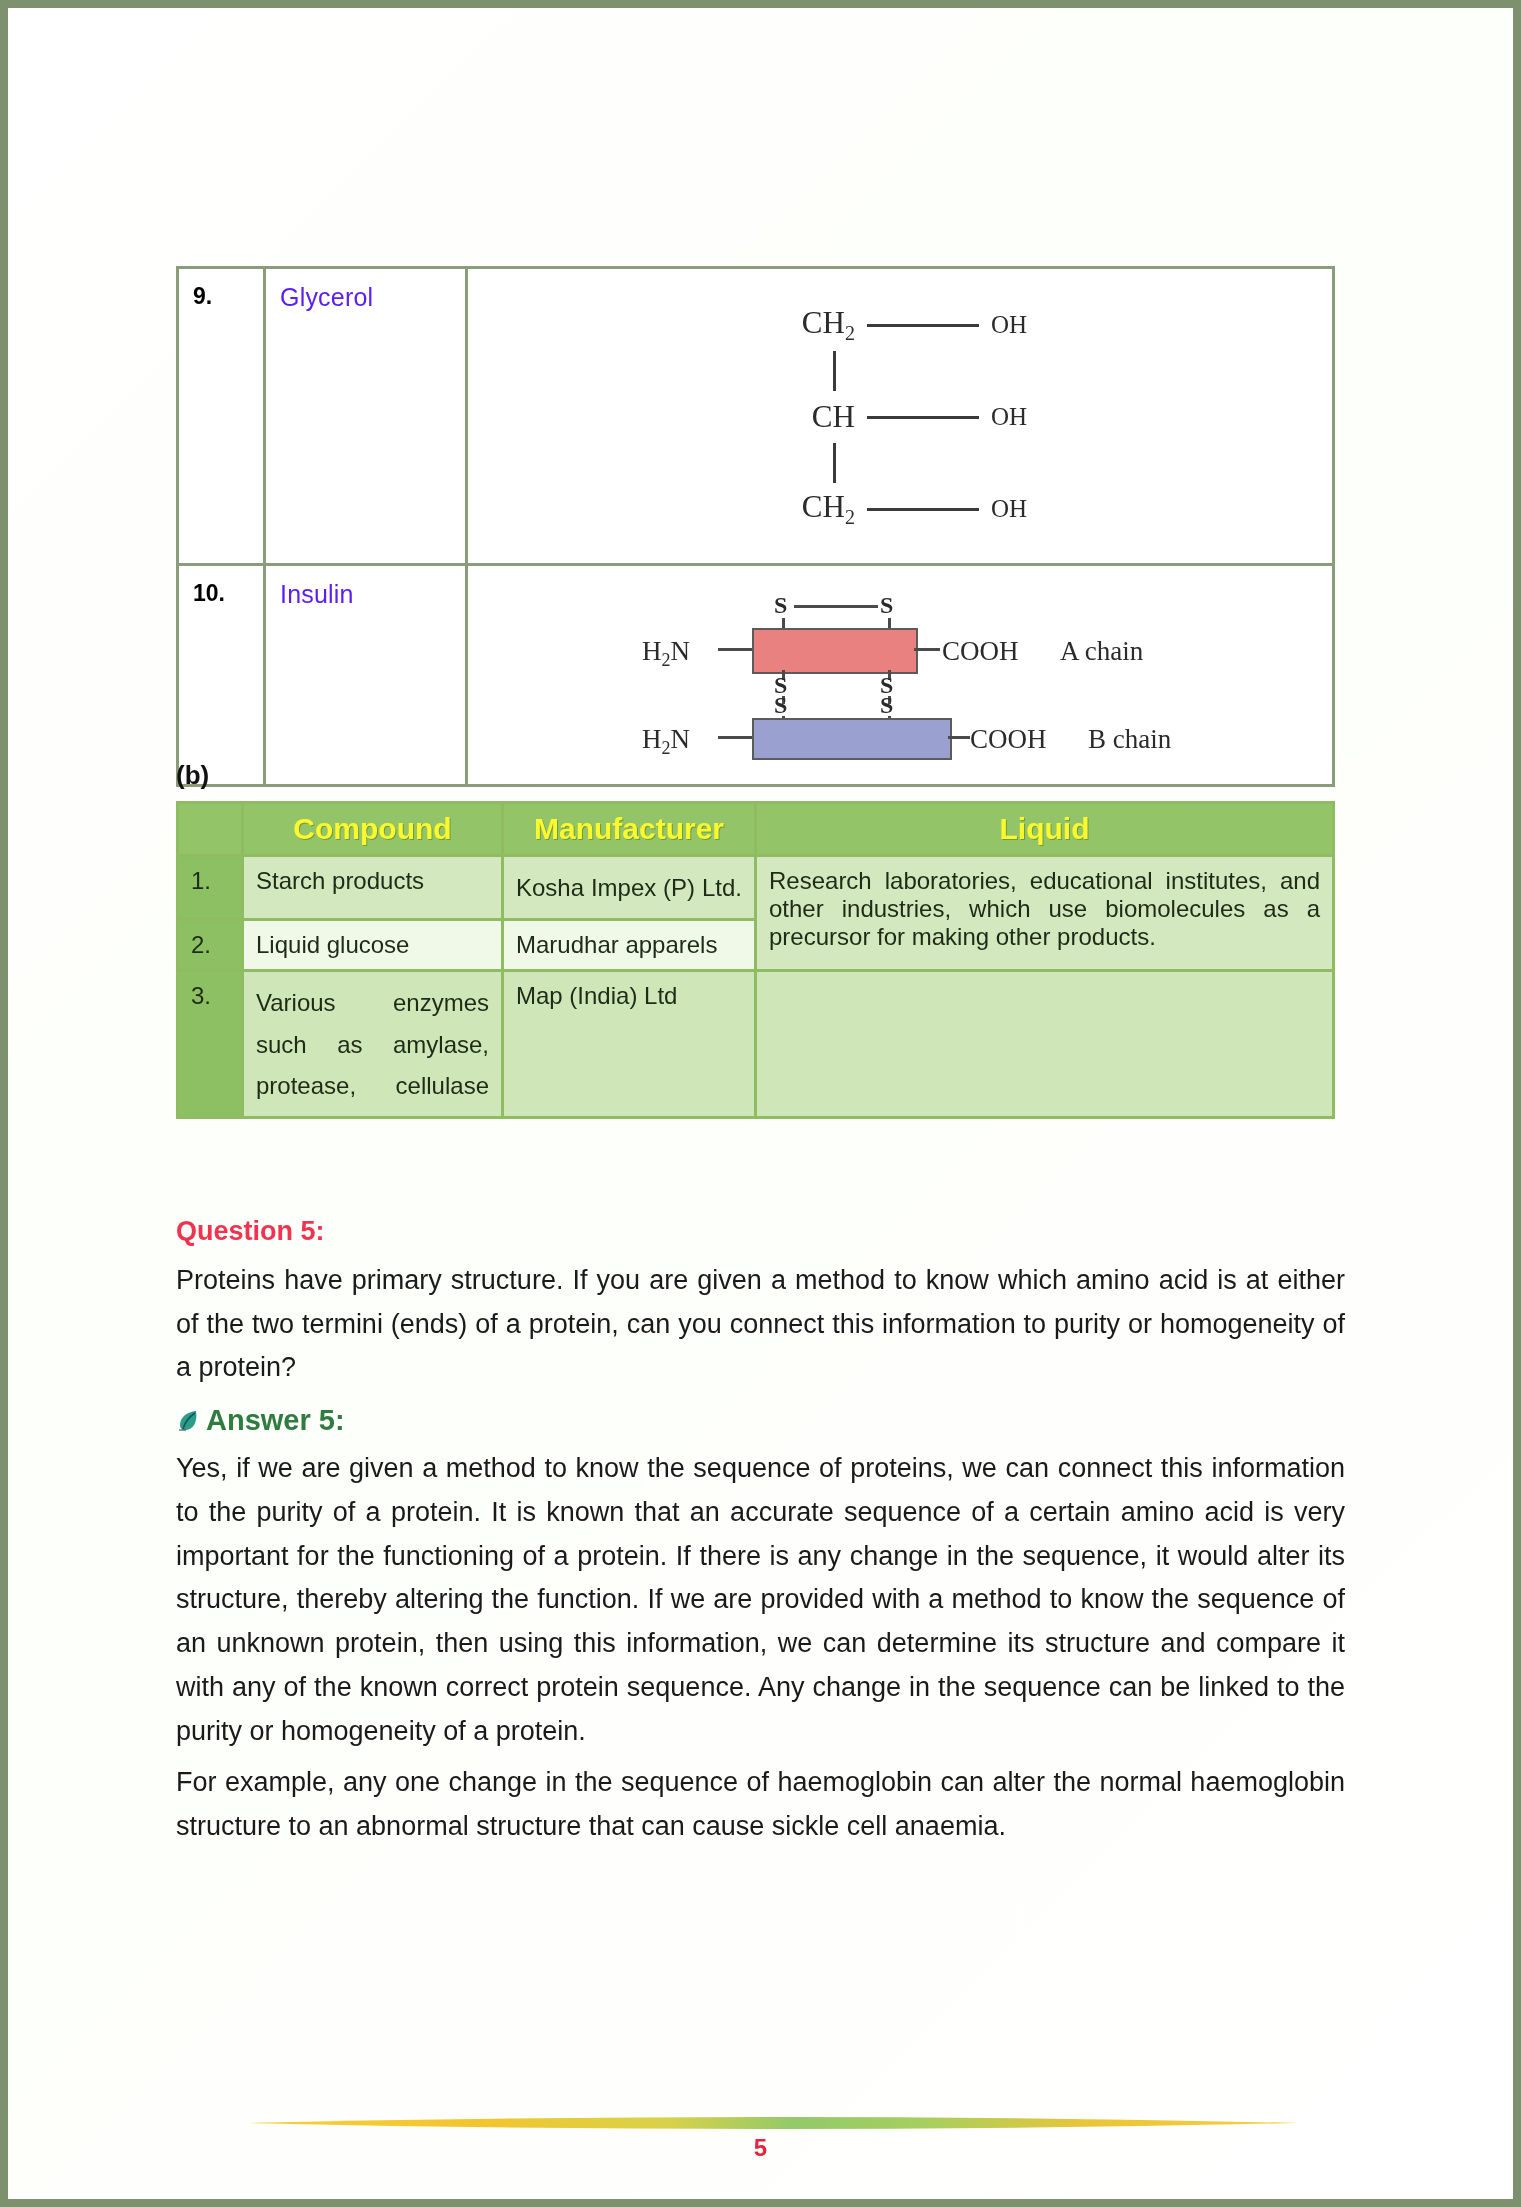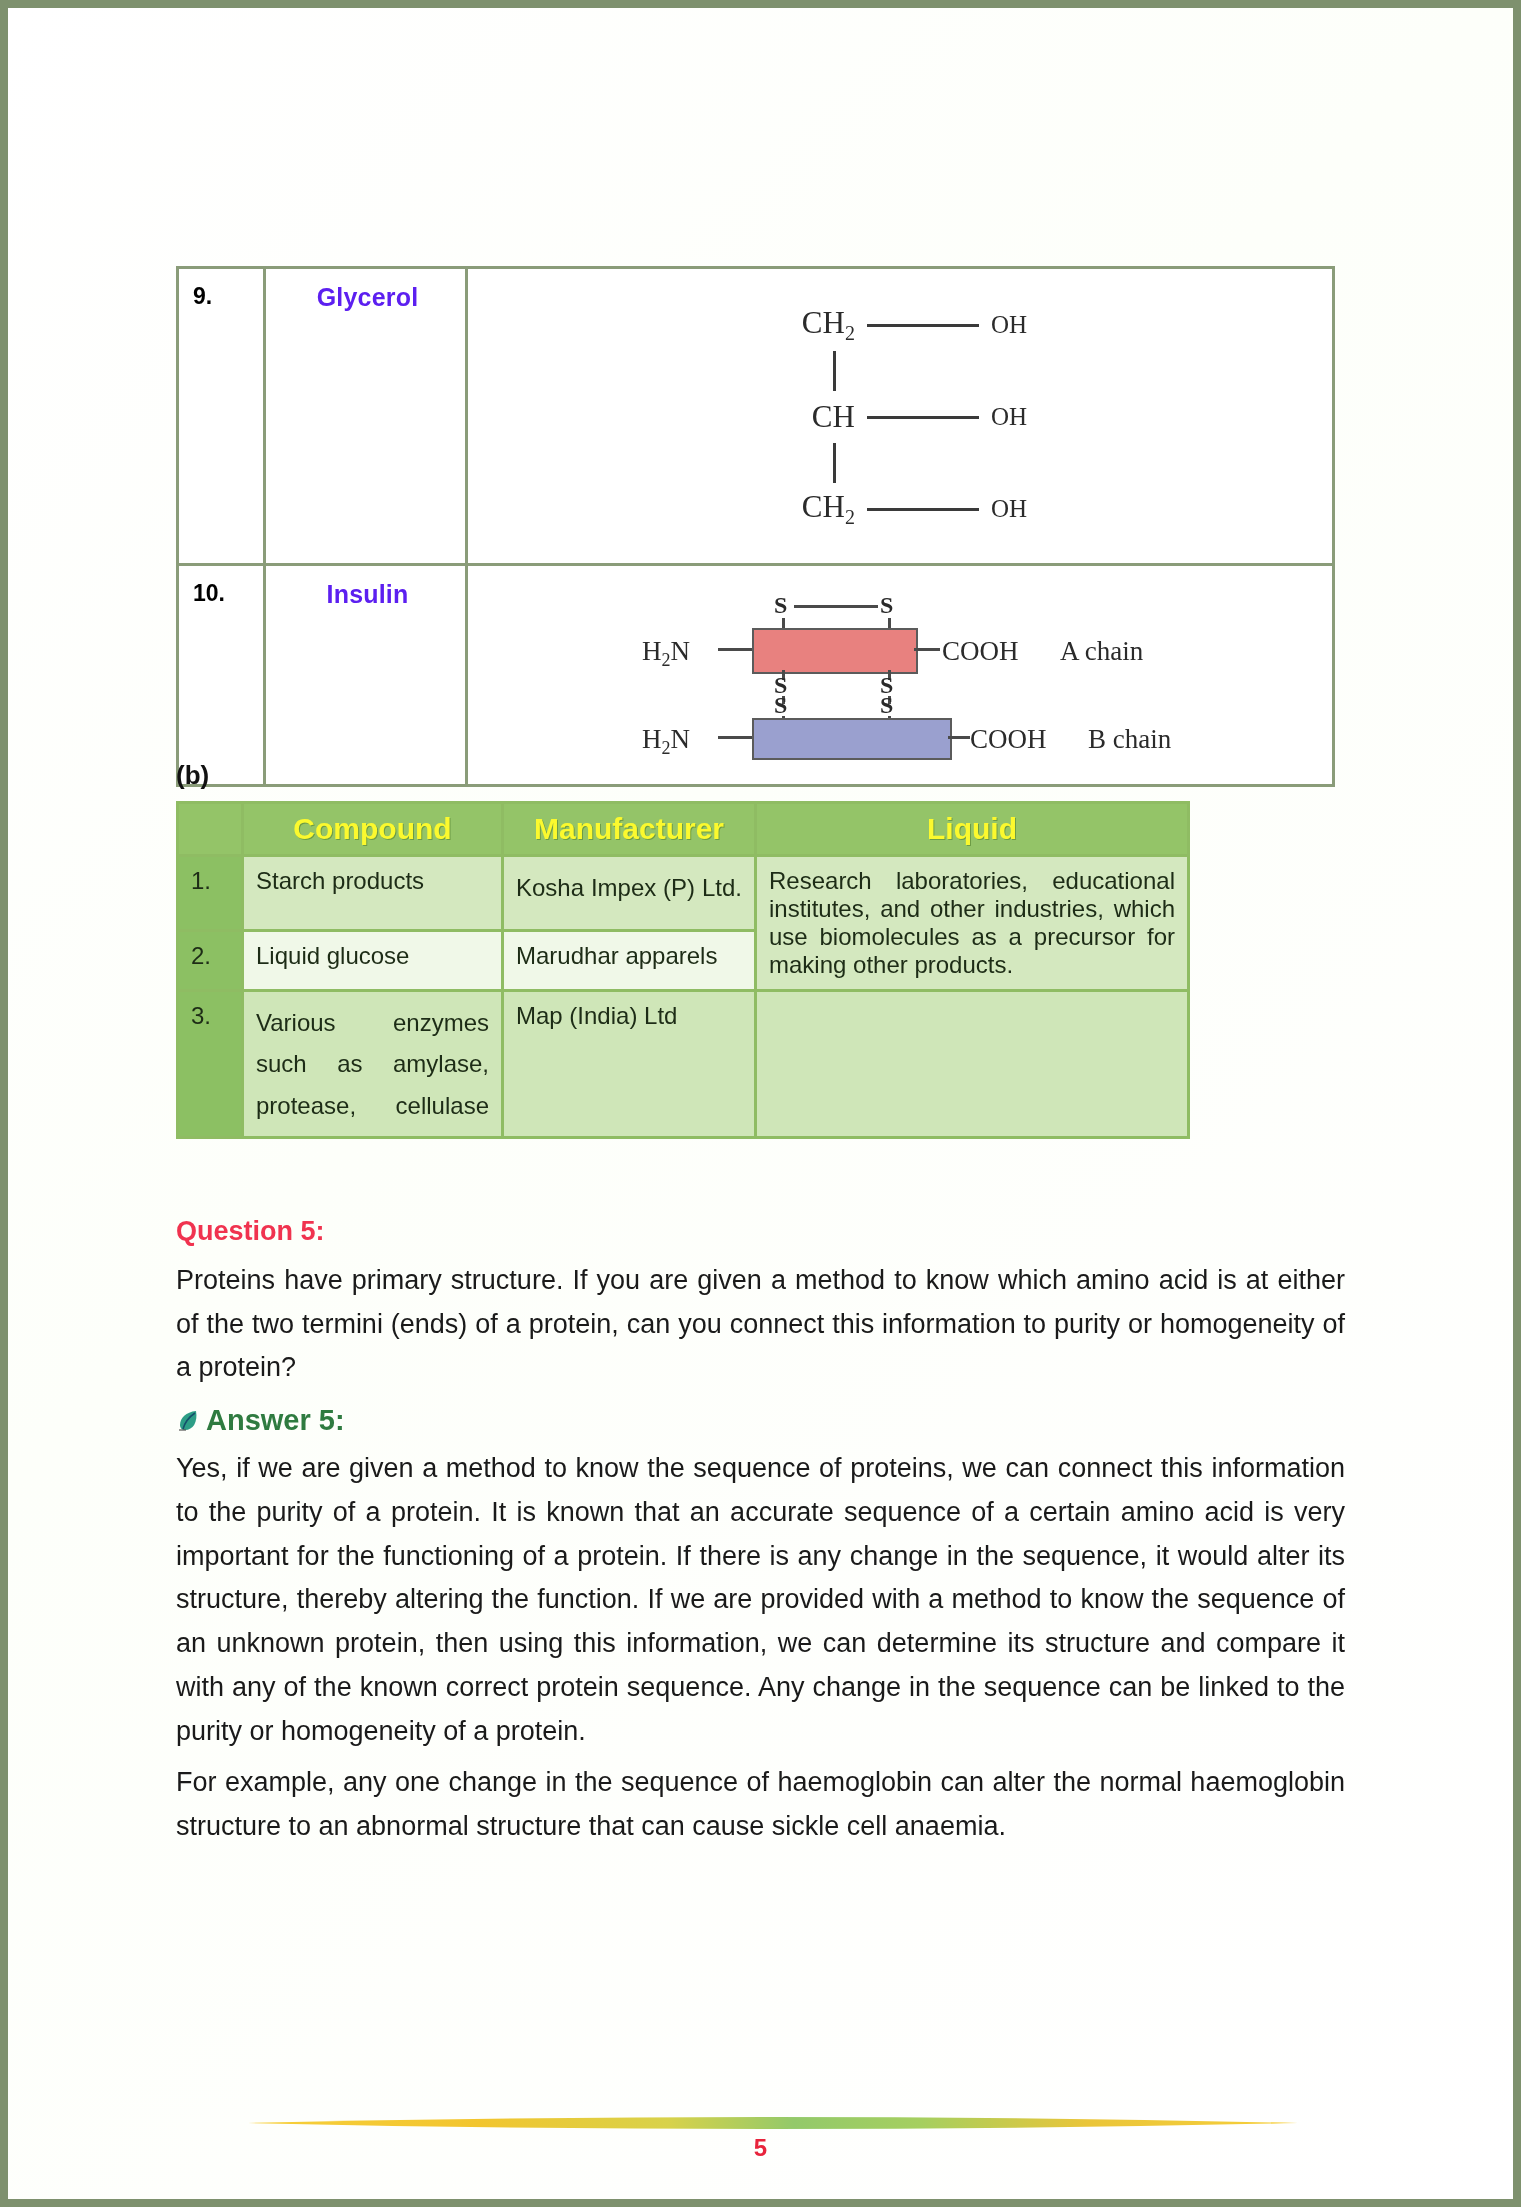--- a/index.html
+++ b/index.html
@@ -25,21 +25,21 @@
     border-collapse:collapse;
     background:#ffffff;
   }
   .struct-table td{
     border:3px solid #8a9c79;
     background:#ffffff;
     vertical-align:top;
     padding:14px 10px 10px 14px;
   }
   .c-sno{width:60px;font-size:23px;font-weight:bold;color:#000;}
-  .c-name{width:175px;font-size:25px;font-weight:bold;color:#5c1ff0;letter-spacing:.2px;text-align:center;}
+  .c-name{width:175px;font-size:25px;font-weight:normal;color:#5c1ff0;letter-spacing:.2px;}
   .c-struct{padding:0;}
   .structwrap{display:flex;align-items:center;justify-content:center;}
 
   
   .glycerol{
     font-family:"Liberation Serif", serif;
     color:#2b2b2b;
     padding:16px 0 18px 0;
   }
   .gly-row{display:flex;align-items:center;height:52px;}
@@ -63,21 +63,21 @@
 
   
   .b-label{
     position:absolute;left:168px;top:752px;
     font-size:26px;font-weight:bold;color:#111;
   }
 
   
   .green-table{
     position:absolute;left:168px;top:793px;
-    width:1014px;
+    width:1159px;
     border-collapse:separate;border-spacing:3px;
     background:#8fbc63;
   }
   .green-table th,.green-table td{
     padding:10px 12px;
     vertical-align:top;
     font-size:24px;
     color:#1d2c16;
     font-weight:normal;
   }

